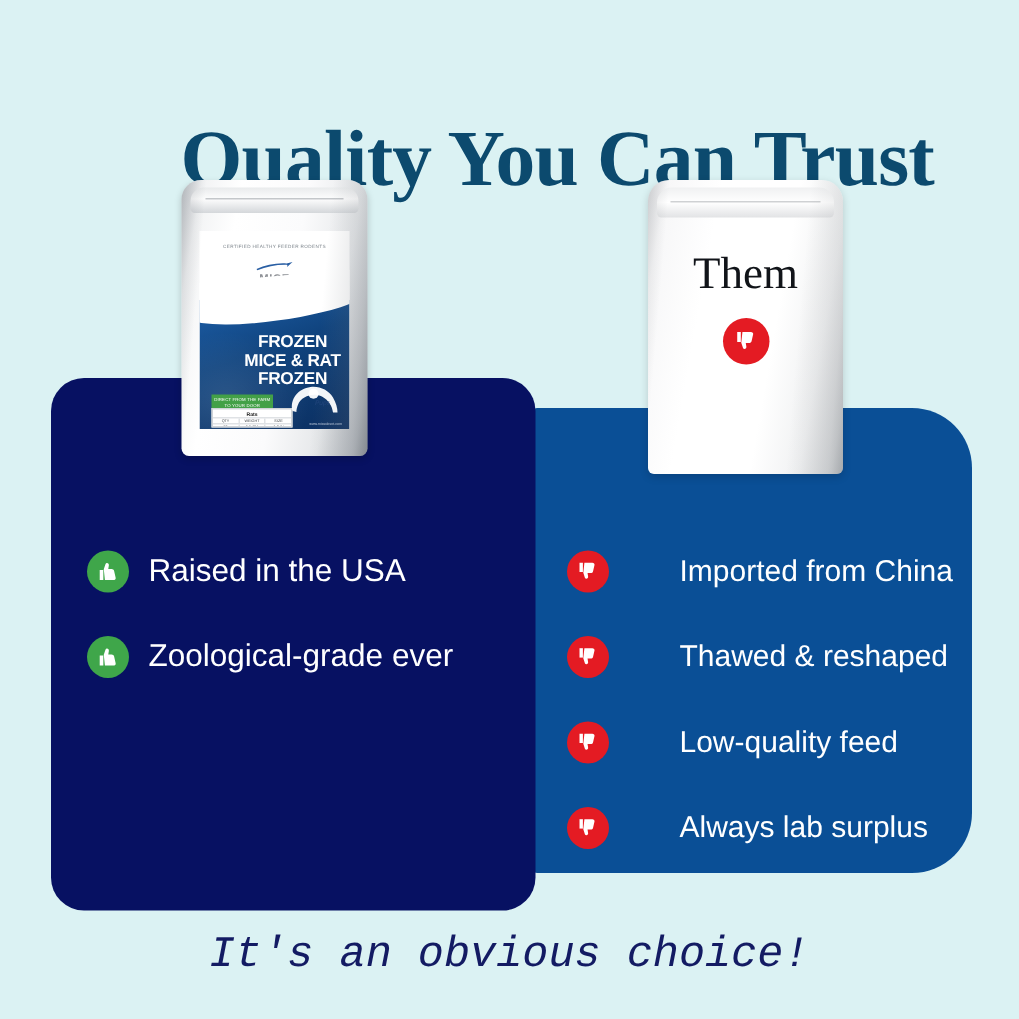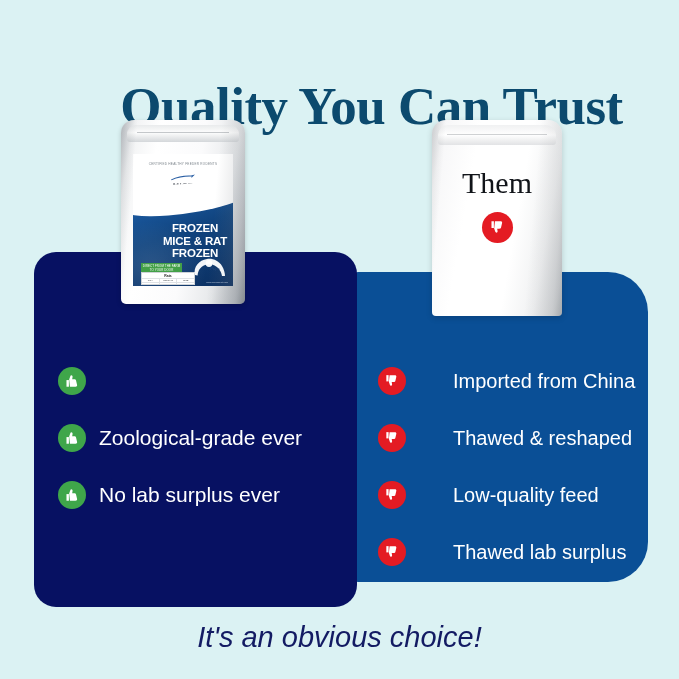--- a/index.html
+++ b/index.html
@@ -368,21 +368,21 @@
       rgba(105,110,115,0.32) 100%);
     pointer-events: none;
   }
 
   
   #tagline {
     position: absolute;
     left: 0; top: 620px;
     width: 679px;
     text-align: center;
-    font-family: Liberation Sans, sans-serif;
+    font-family: Liberation Mono, monospace;
     font-style: italic;
     font-size: 29px;
     line-height: 34px;
     color: #131b63;
     white-space: nowrap;
   }
 </style>
 </head>
 <body>
 
@@ -456,38 +456,30 @@
   </div>
 
   <div class="list" id="list-ours">
     <div class="feature-row">
       <span class="badge good">
         <svg width="17" height="17" viewBox="0 0 24 24">
           <path d="M3.5 11.4 h3.4 v9.4 H3.5 z" fill="#ffffff"></path>
           <path d="M8.4 20.8 h7.9 c1.5 0 2.5 -1 2.2 -2.3 l-1.5 -6.4 c-0.25 -1.05 -1.2 -1.7 -2.35 -1.7 h-3.1 l0.55 -3.4 c0.2 -1.25 -0.55 -2.3 -1.75 -2.3 c-0.7 0 -1.2 0.4 -1.45 1.15 l-1.6 4.85 z" fill="#ffffff"></path>
         </svg>
       </span>
+      <span class="feature-label">Raised in the USA</span>
     </div>
     <div class="feature-row">
       <span class="badge good">
         <svg width="17" height="17" viewBox="0 0 24 24">
           <path d="M3.5 11.4 h3.4 v9.4 H3.5 z" fill="#ffffff"></path>
           <path d="M8.4 20.8 h7.9 c1.5 0 2.5 -1 2.2 -2.3 l-1.5 -6.4 c-0.25 -1.05 -1.2 -1.7 -2.35 -1.7 h-3.1 l0.55 -3.4 c0.2 -1.25 -0.55 -2.3 -1.75 -2.3 c-0.7 0 -1.2 0.4 -1.45 1.15 l-1.6 4.85 z" fill="#ffffff"></path>
         </svg>
       </span>
       <span class="feature-label">Zoological-grade ever</span>
-    </div>
-    <div class="feature-row">
-      <span class="badge good">
-        <svg width="17" height="17" viewBox="0 0 24 24">
-          <path d="M3.5 11.4 h3.4 v9.4 H3.5 z" fill="#ffffff"></path>
-          <path d="M8.4 20.8 h7.9 c1.5 0 2.5 -1 2.2 -2.3 l-1.5 -6.4 c-0.25 -1.05 -1.2 -1.7 -2.35 -1.7 h-3.1 l0.55 -3.4 c0.2 -1.25 -0.55 -2.3 -1.75 -2.3 c-0.7 0 -1.2 0.4 -1.45 1.15 l-1.6 4.85 z" fill="#ffffff"></path>
-        </svg>
-      </span>
-      <span class="feature-label">No lab surplus ever</span>
     </div>
   </div>
 
   <div class="list" id="list-theirs">
     <div class="feature-row">
       <span class="badge bad">
         <svg width="16" height="16" viewBox="0 0 24 24">
           <path d="M3.5 3.2 h3.4 v9.4 H3.5 z" fill="#ffffff"></path>
           <path d="M8.4 3.2 h7.9 c1.5 0 2.5 1 2.2 2.3 l-1.5 6.4 c-0.25 1.05 -1.2 1.7 -2.35 1.7 h-3.1 l0.55 3.4 c0.2 1.25 -0.55 2.3 -1.75 2.3 c-0.7 0 -1.2 -0.4 -1.45 -1.15 l-1.6 -4.85 z" fill="#ffffff"></path>
         </svg>
@@ -512,19 +504,19 @@
       </span>
       <span class="feature-label">Low-quality feed</span>
     </div>
     <div class="feature-row">
       <span class="badge bad">
         <svg width="16" height="16" viewBox="0 0 24 24">
           <path d="M3.5 3.2 h3.4 v9.4 H3.5 z" fill="#ffffff"></path>
           <path d="M8.4 3.2 h7.9 c1.5 0 2.5 1 2.2 2.3 l-1.5 6.4 c-0.25 1.05 -1.2 1.7 -2.35 1.7 h-3.1 l0.55 3.4 c0.2 1.25 -0.55 2.3 -1.75 2.3 c-0.7 0 -1.2 -0.4 -1.45 -1.15 l-1.6 -4.85 z" fill="#ffffff"></path>
         </svg>
       </span>
-      <span class="feature-label">Thawed lab surplus</span>
+      <span class="feature-label">Always lab surplus</span>
     </div>
   </div>
 
   <div id="tagline">It's an obvious choice!</div>
 
 </div>
 
 </body></html>

